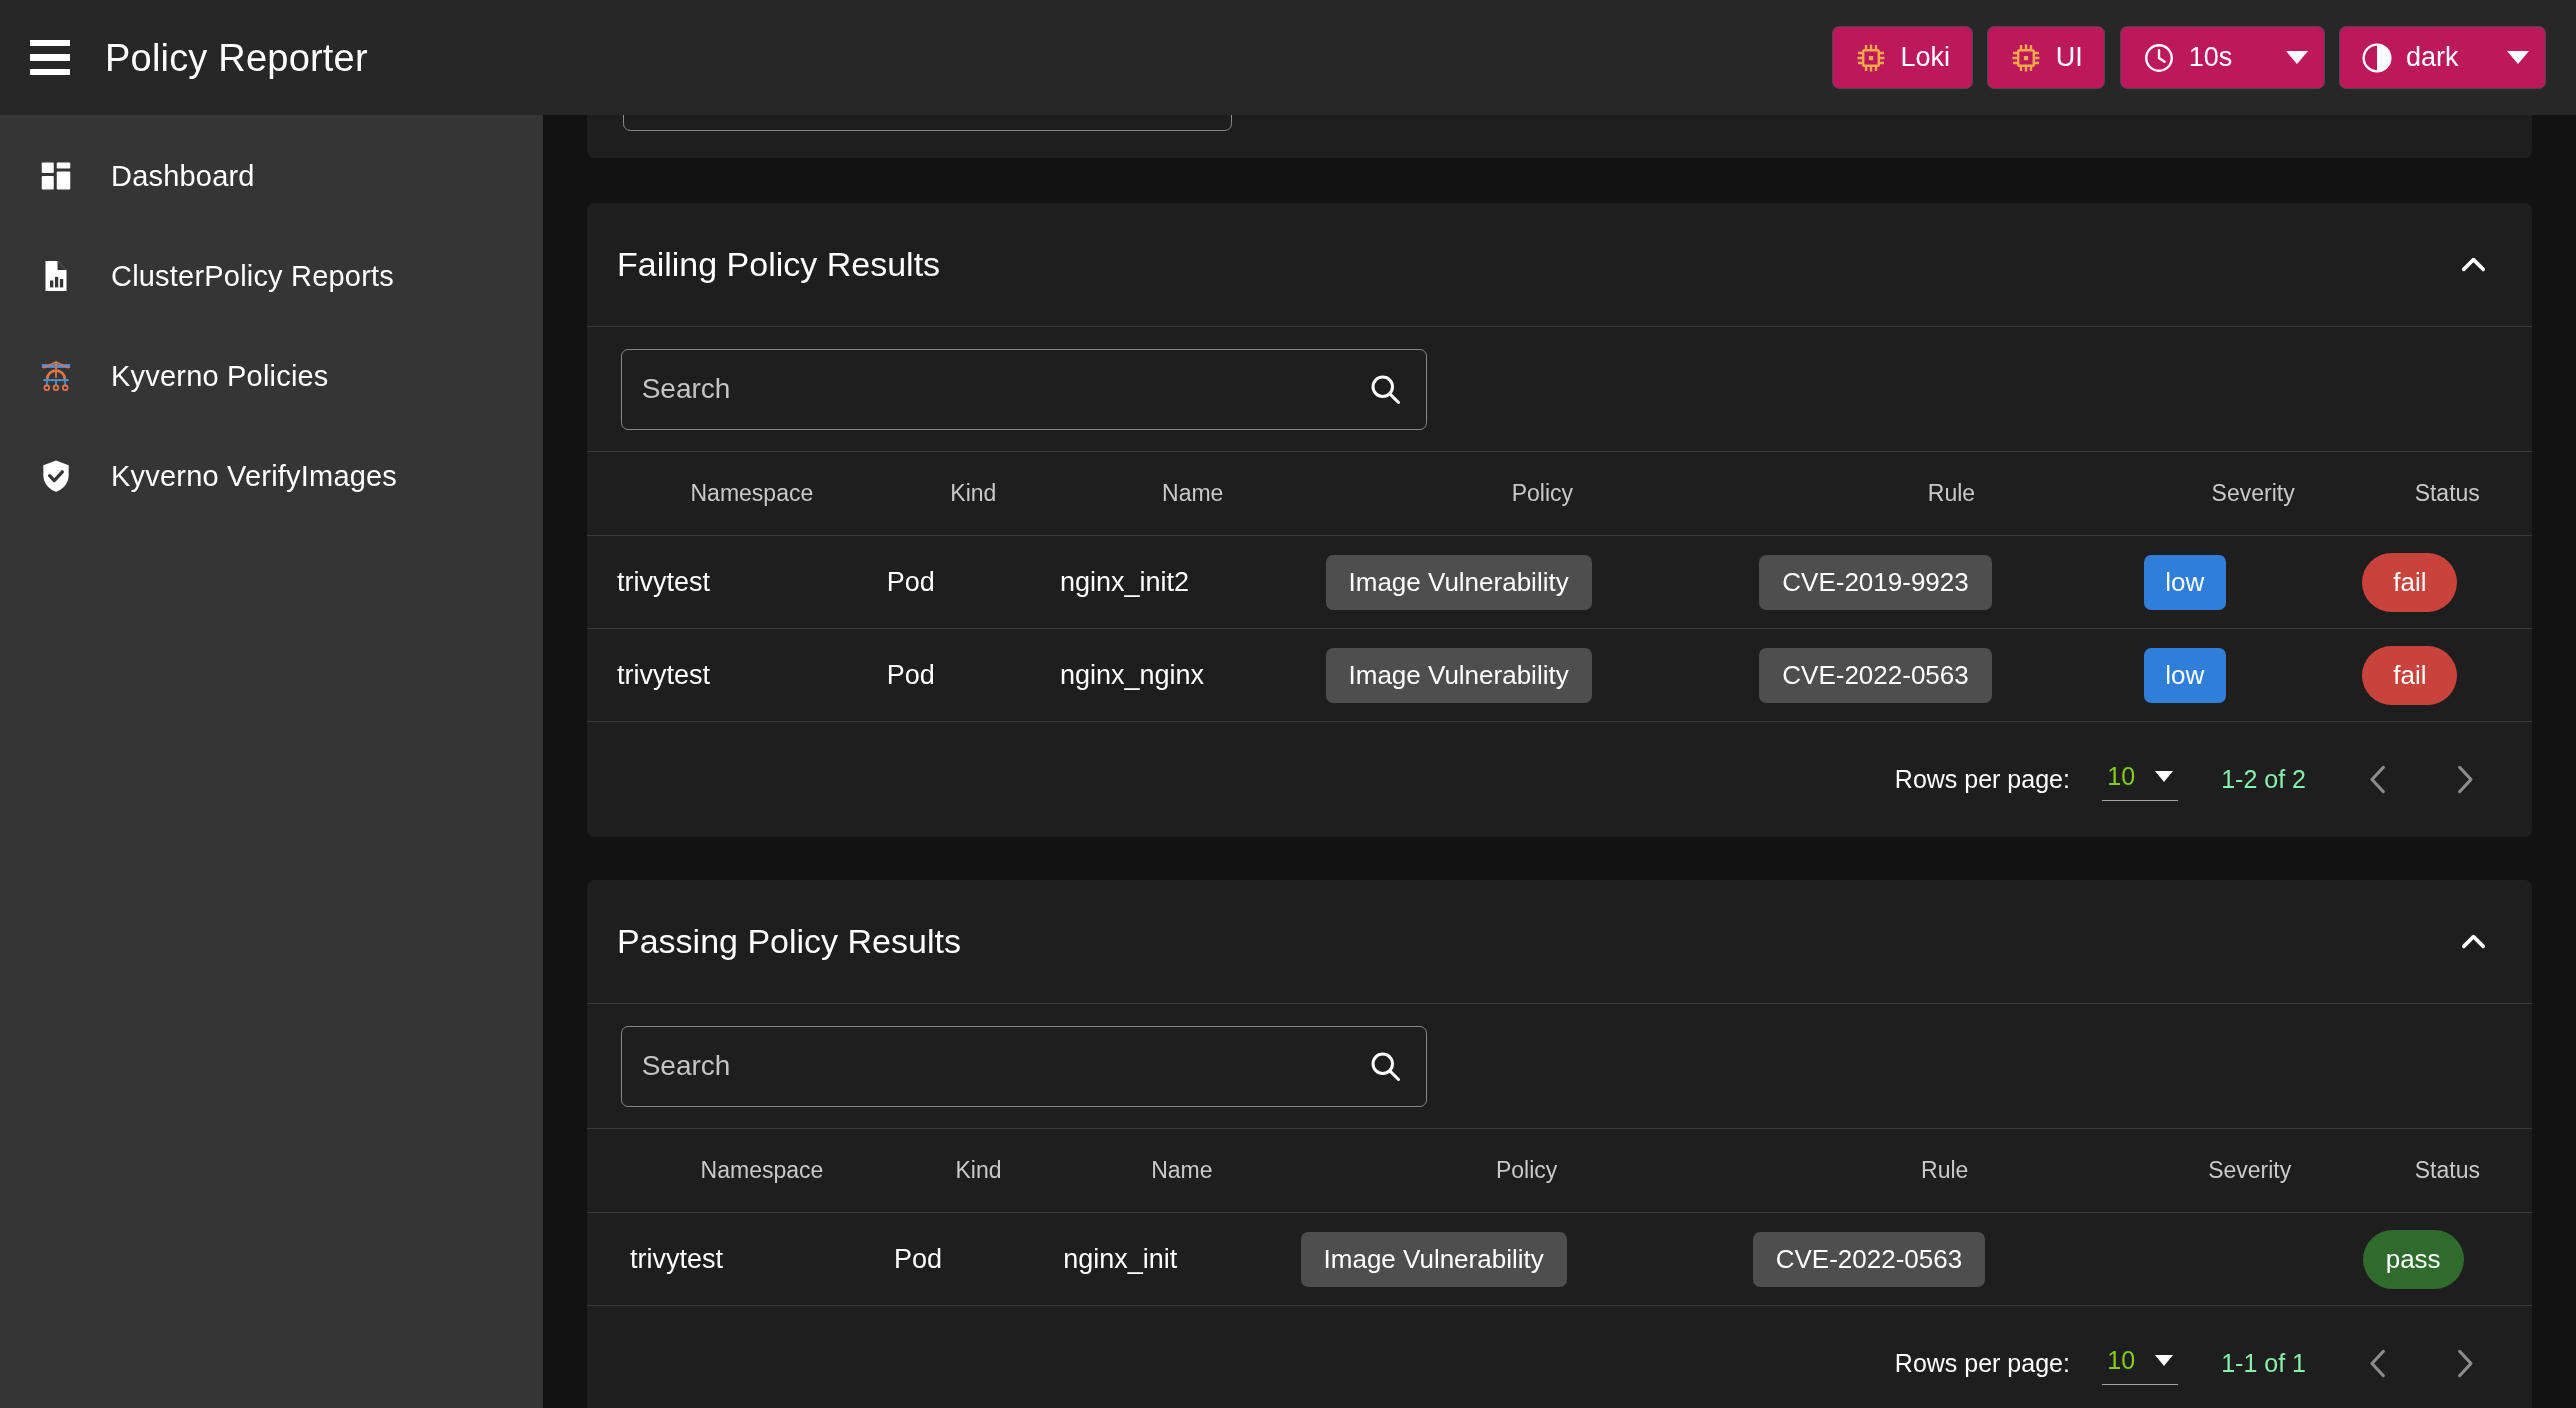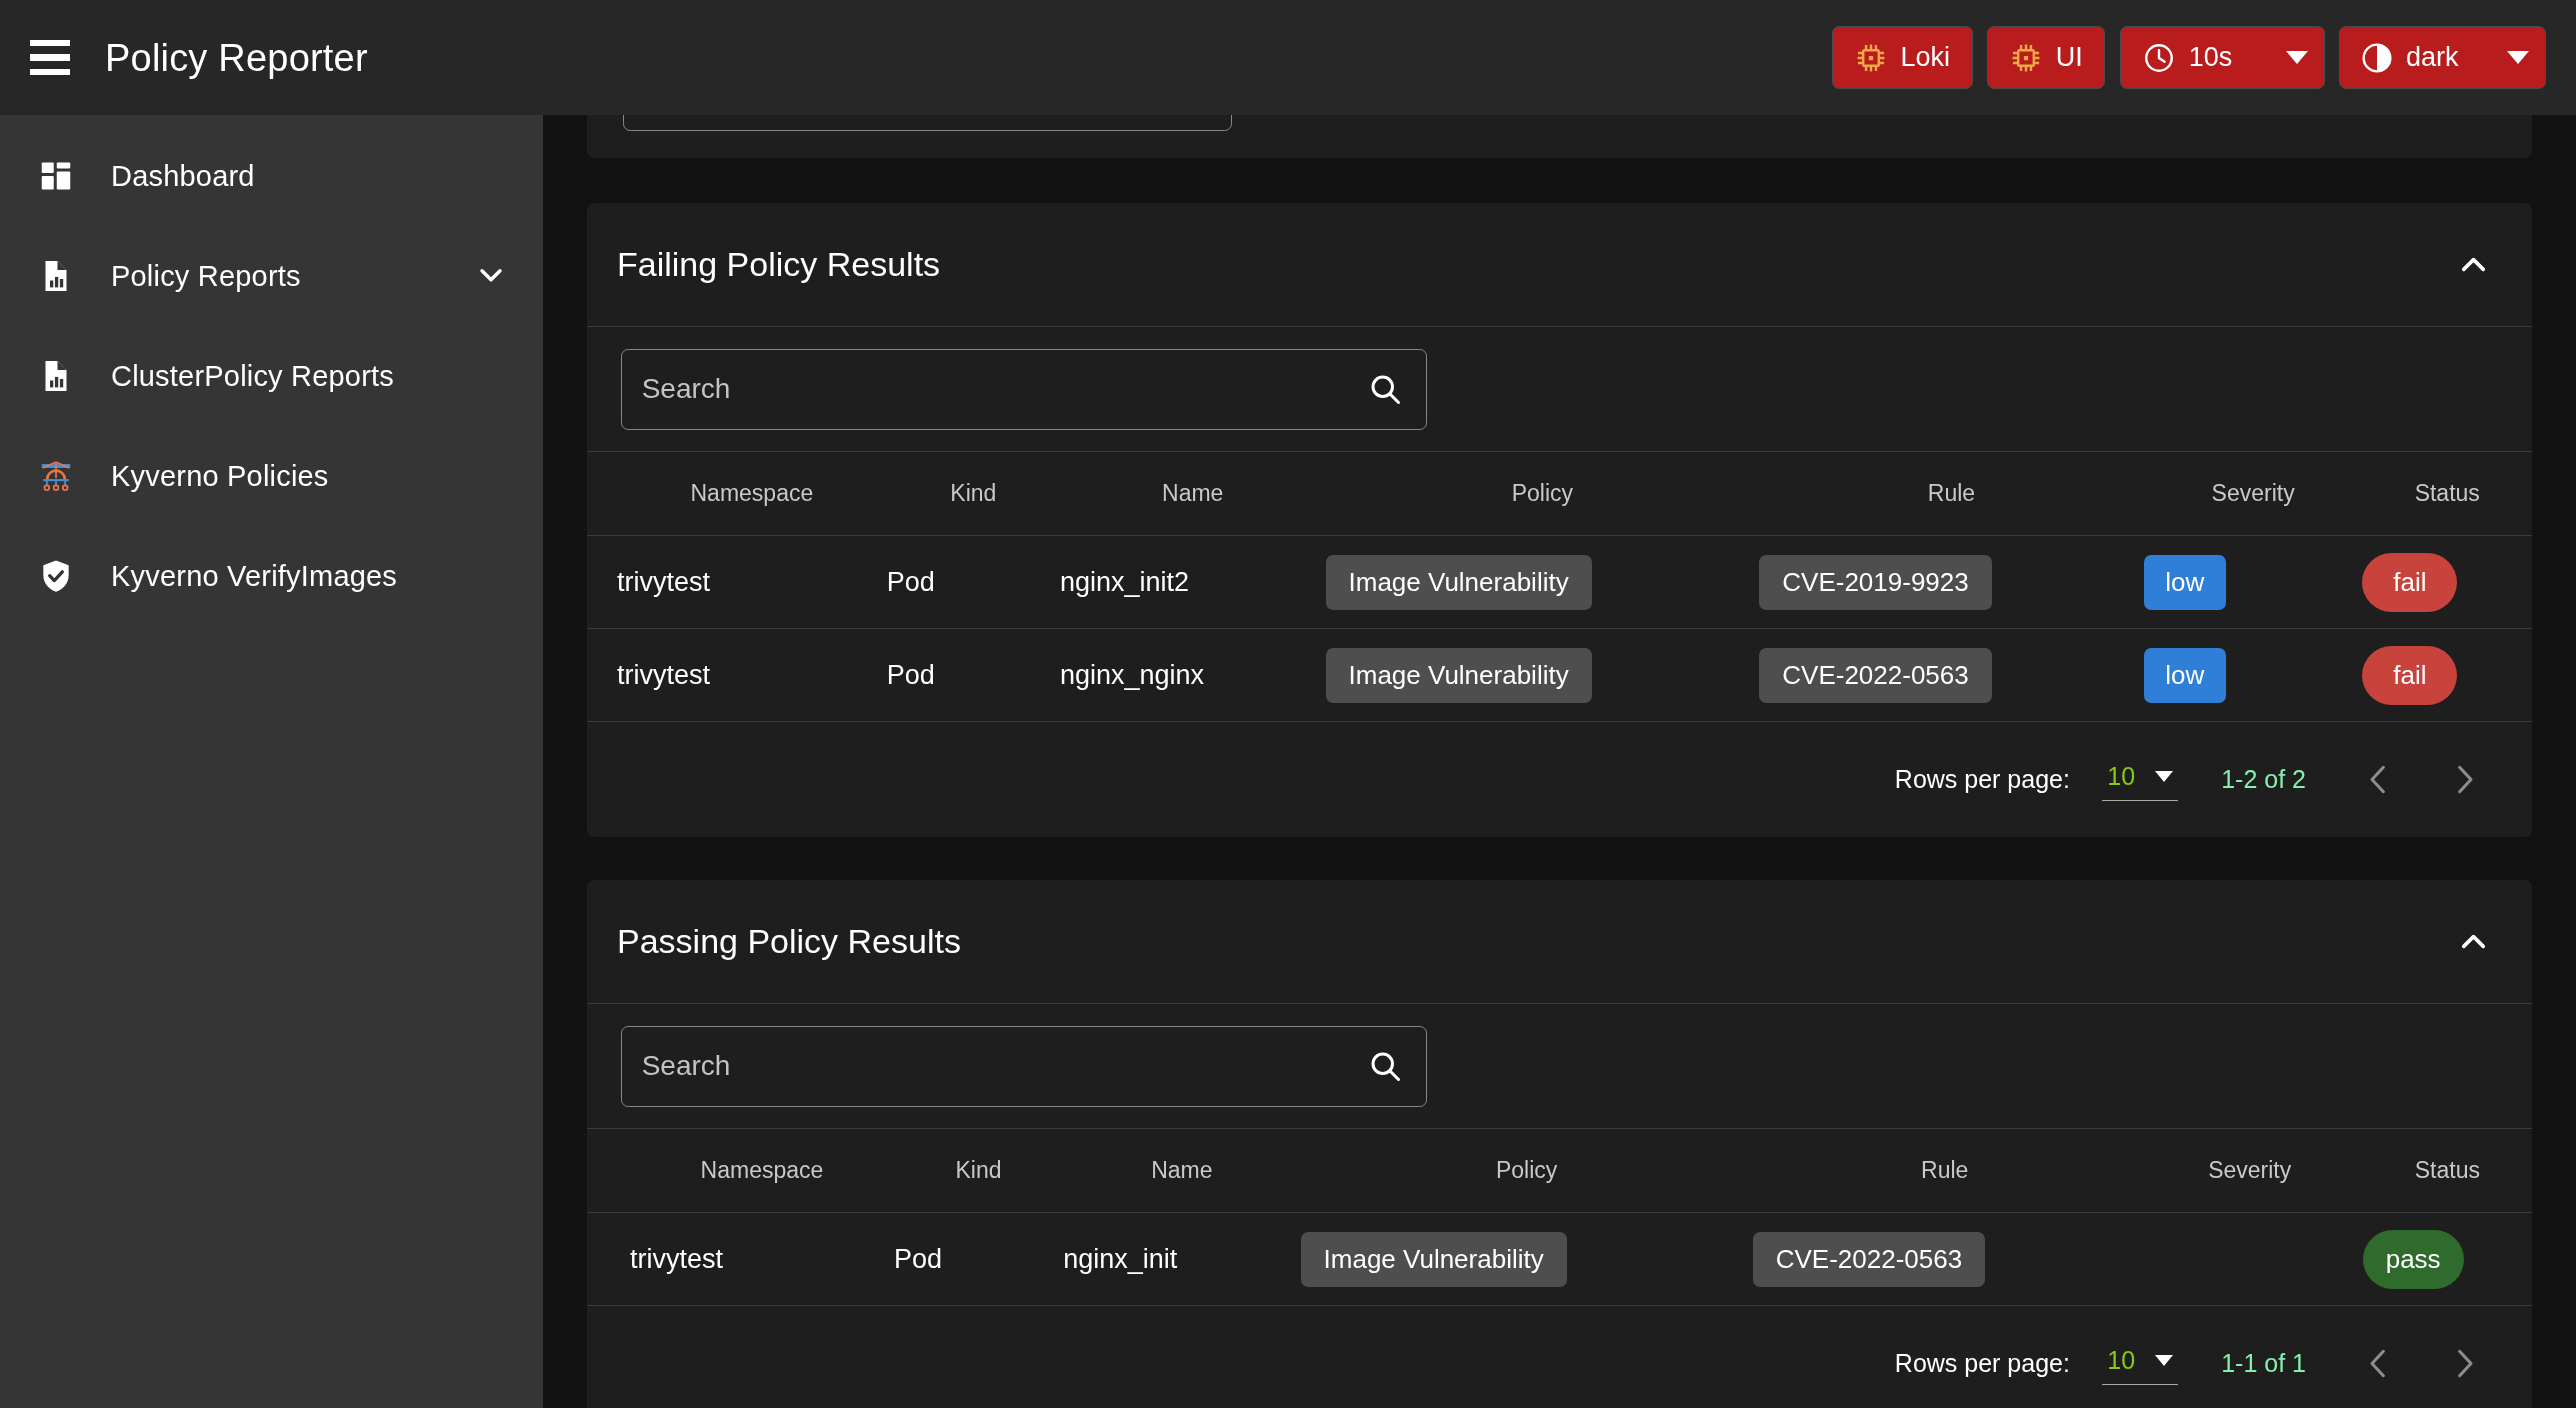--- a/index.html
+++ b/index.html
@@ -32,21 +32,21 @@
   .app-title {
     font-size: 38px; font-weight: 400; color: #ffffff;
     letter-spacing: 0.2px; line-height: 1;
   }
   .topbar-right {
     margin-left: auto; display: flex; align-items: center; gap: 14.3px;
     padding-right: 30px;
   }
   .tb-btn {
     height: 63px; border: 0.9px solid #4a4a4a; border-radius: 7.2px;
-    background: #b91c1c; display: flex; align-items: center;
+    background: #be185d; display: flex; align-items: center;
     padding: 0 21.5px; gap: 12.5px; cursor: pointer;
     font-size: 27px; color: #ffffff;
   }
   .tb-btn.wide { padding-right: 16px; }
   .chip-icon { width: 34px; height: 34px; flex: 0 0 34px; }
   .clock-icon { width: 34px; height: 34px; flex: 0 0 34px; }
   .theme-icon { width: 32px; height: 32px; flex: 0 0 32px; }
   .caret { margin-left: 41px; width: 0; height: 0;
     border-left: 11.6px solid transparent; border-right: 11.6px solid transparent;
     border-top: 13.4px solid #ffffff; }
@@ -271,37 +271,20 @@
         <svg viewBox="0 0 24 24" width="36" height="36" fill="#ffffff">
           <rect x="2.5" y="3" width="8" height="7" rx="0.6"></rect>
           <rect x="12.5" y="3" width="9" height="4" rx="0.6"></rect>
           <rect x="2.5" y="12" width="8" height="9" rx="0.6"></rect>
           <rect x="12.5" y="9" width="9" height="12" rx="0.6"></rect>
         </svg>
       </span>
       <span class="nav-label">Dashboard</span>
     </div>
 
-    <div class="nav-item">
-      <span class="nav-icon">
-        <svg viewBox="0 0 24 24" width="36" height="36">
-          <path d="M5 2h8l6 6v14H5z" fill="#ffffff"></path>
-          <path d="M13 2l6 6h-6z" fill="#353535"></path>
-          <rect x="8" y="15" width="2.2" height="4.6" fill="#353535"></rect>
-          <rect x="11.3" y="12.6" width="2.2" height="7" fill="#353535"></rect>
-          <rect x="14.6" y="14" width="2.2" height="5.6" fill="#353535"></rect>
-        </svg>
-      </span>
-      <span class="nav-label">Policy Reports</span>
-      <span class="nav-chevron">
-        <svg viewBox="0 0 24 24" width="36" height="36" fill="none" stroke="#ffffff" stroke-width="2.3" stroke-linecap="round" stroke-linejoin="round">
-          <path d="M6 9.5l6 6 6-6"></path>
-        </svg>
-      </span>
-    </div>
 
     <div class="nav-item">
       <span class="nav-icon">
         <svg viewBox="0 0 24 24" width="36" height="36">
           <path d="M5 2h8l6 6v14H5z" fill="#ffffff"></path>
           <path d="M13 2l6 6h-6z" fill="#353535"></path>
           <rect x="8" y="15" width="2.2" height="4.6" fill="#353535"></rect>
           <rect x="11.3" y="12.6" width="2.2" height="7" fill="#353535"></rect>
           <rect x="14.6" y="14" width="2.2" height="5.6" fill="#353535"></rect>
         </svg>

